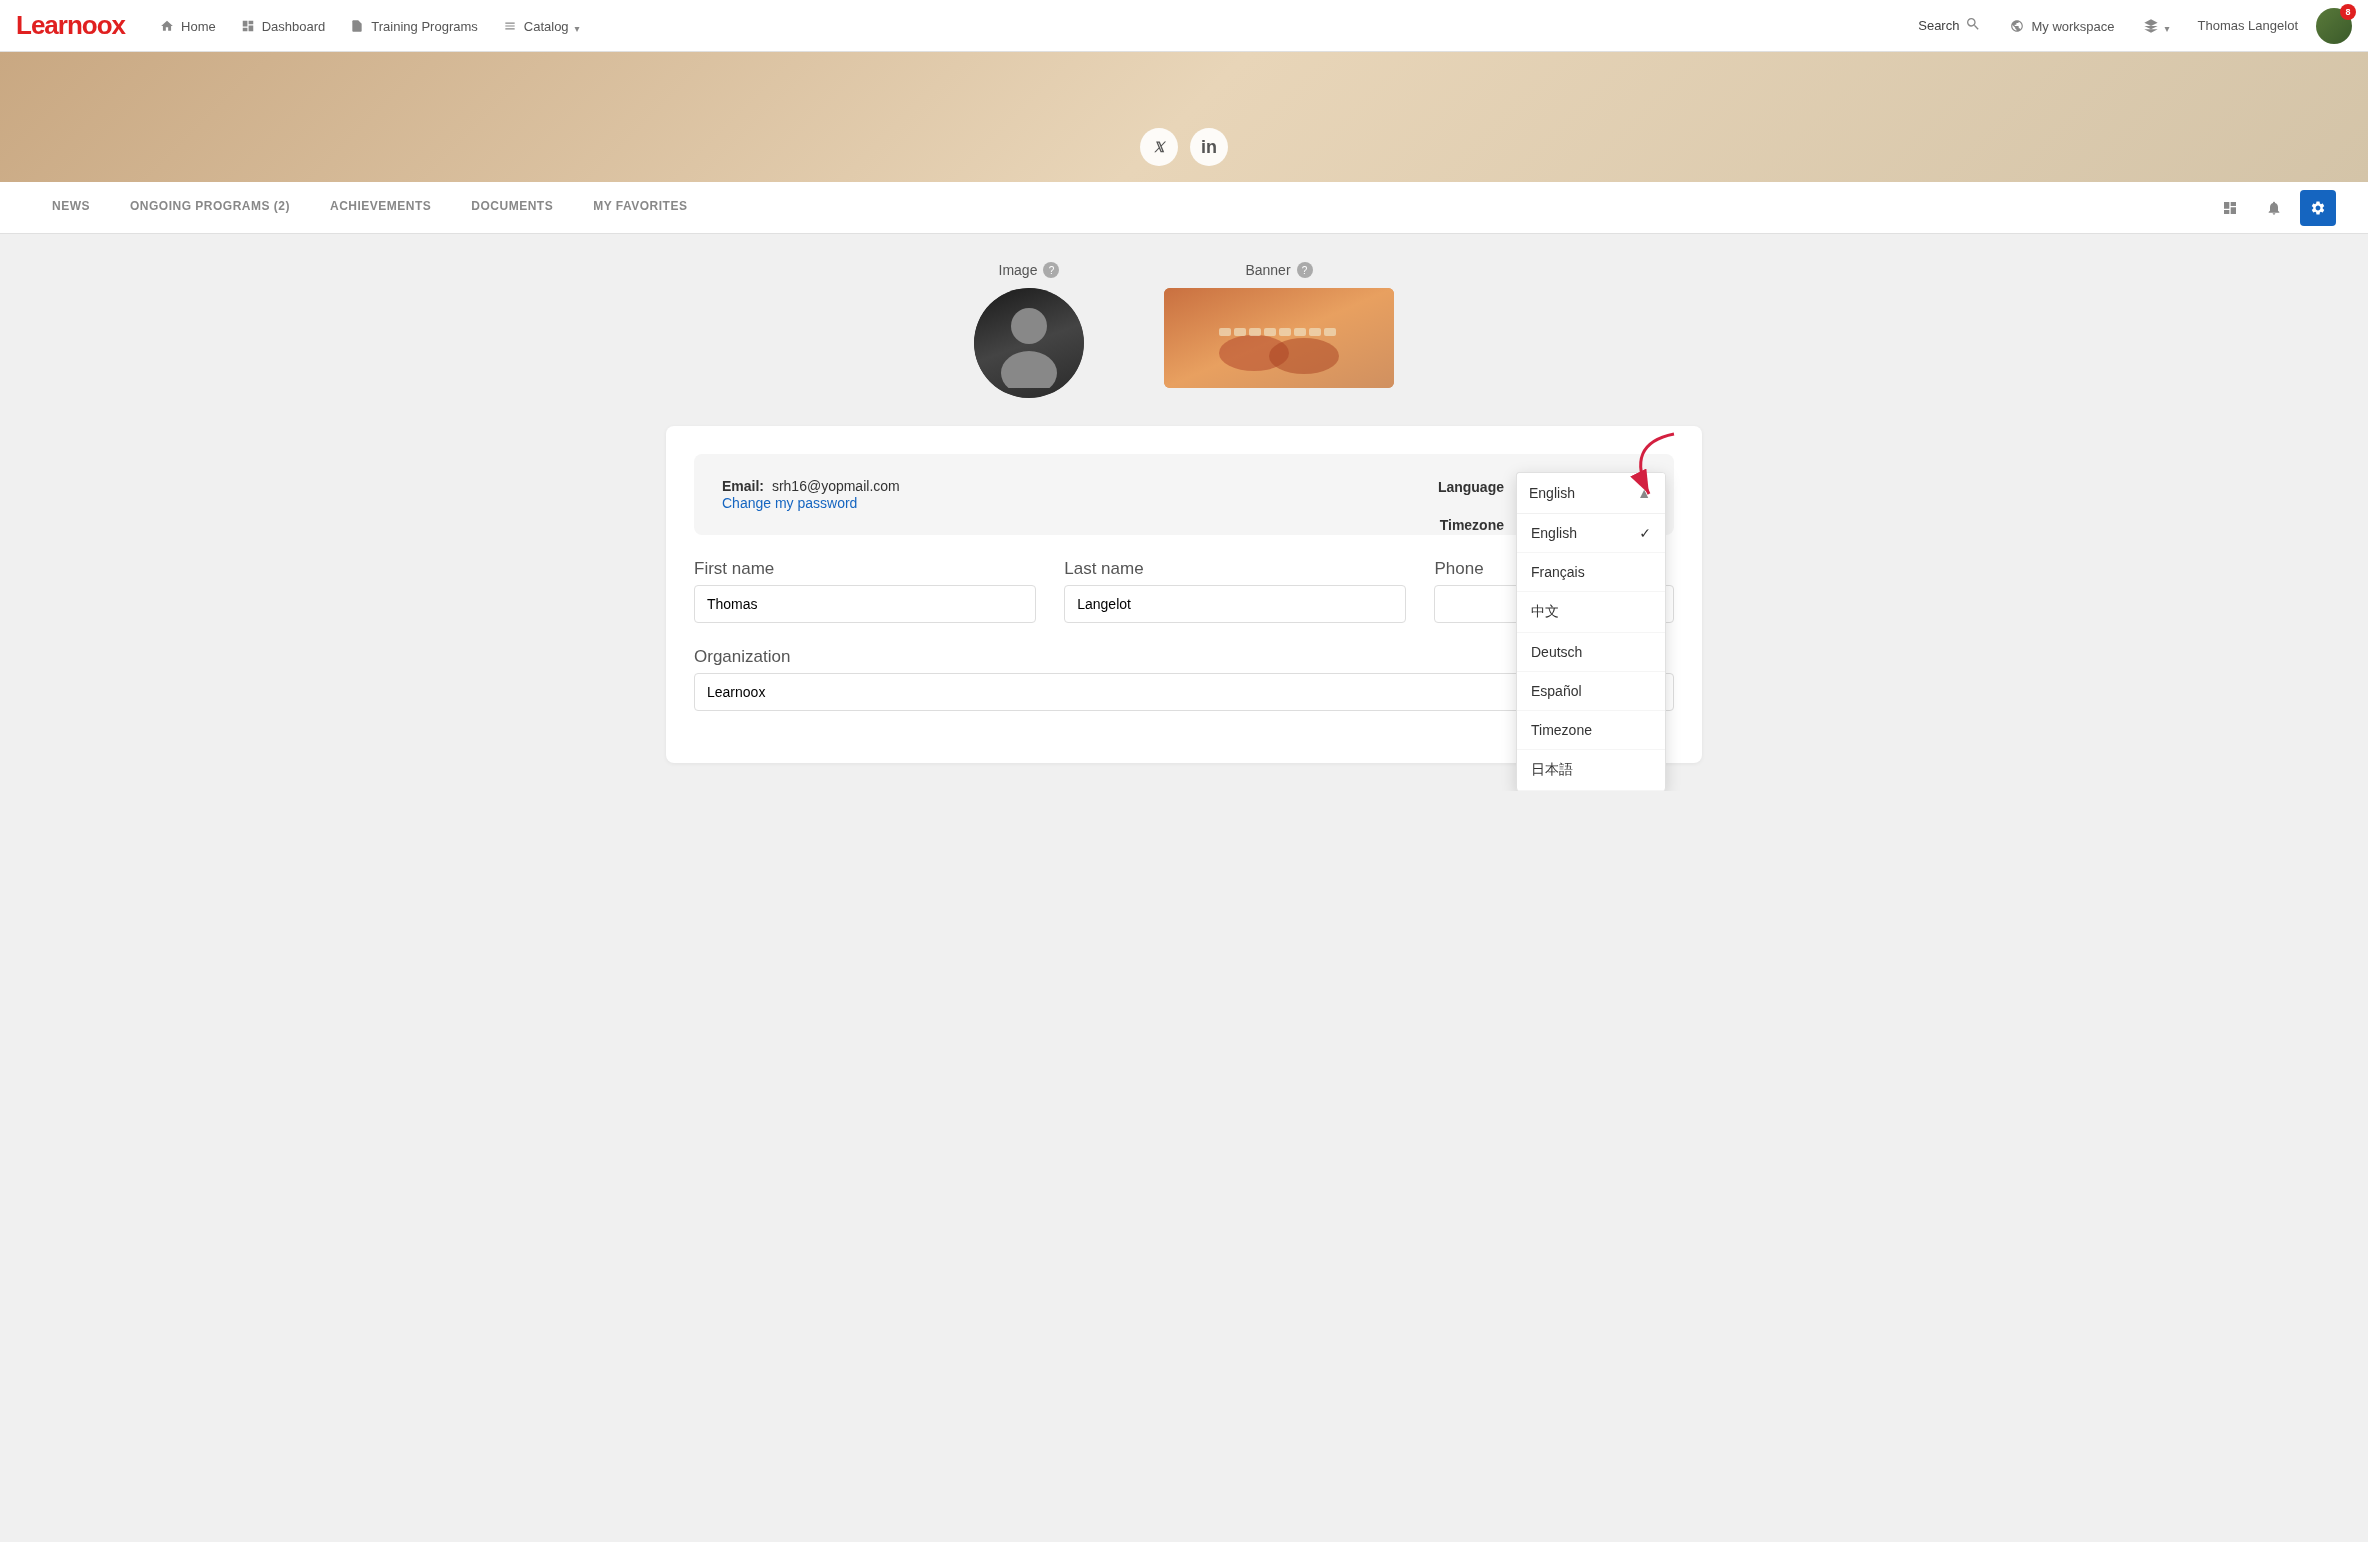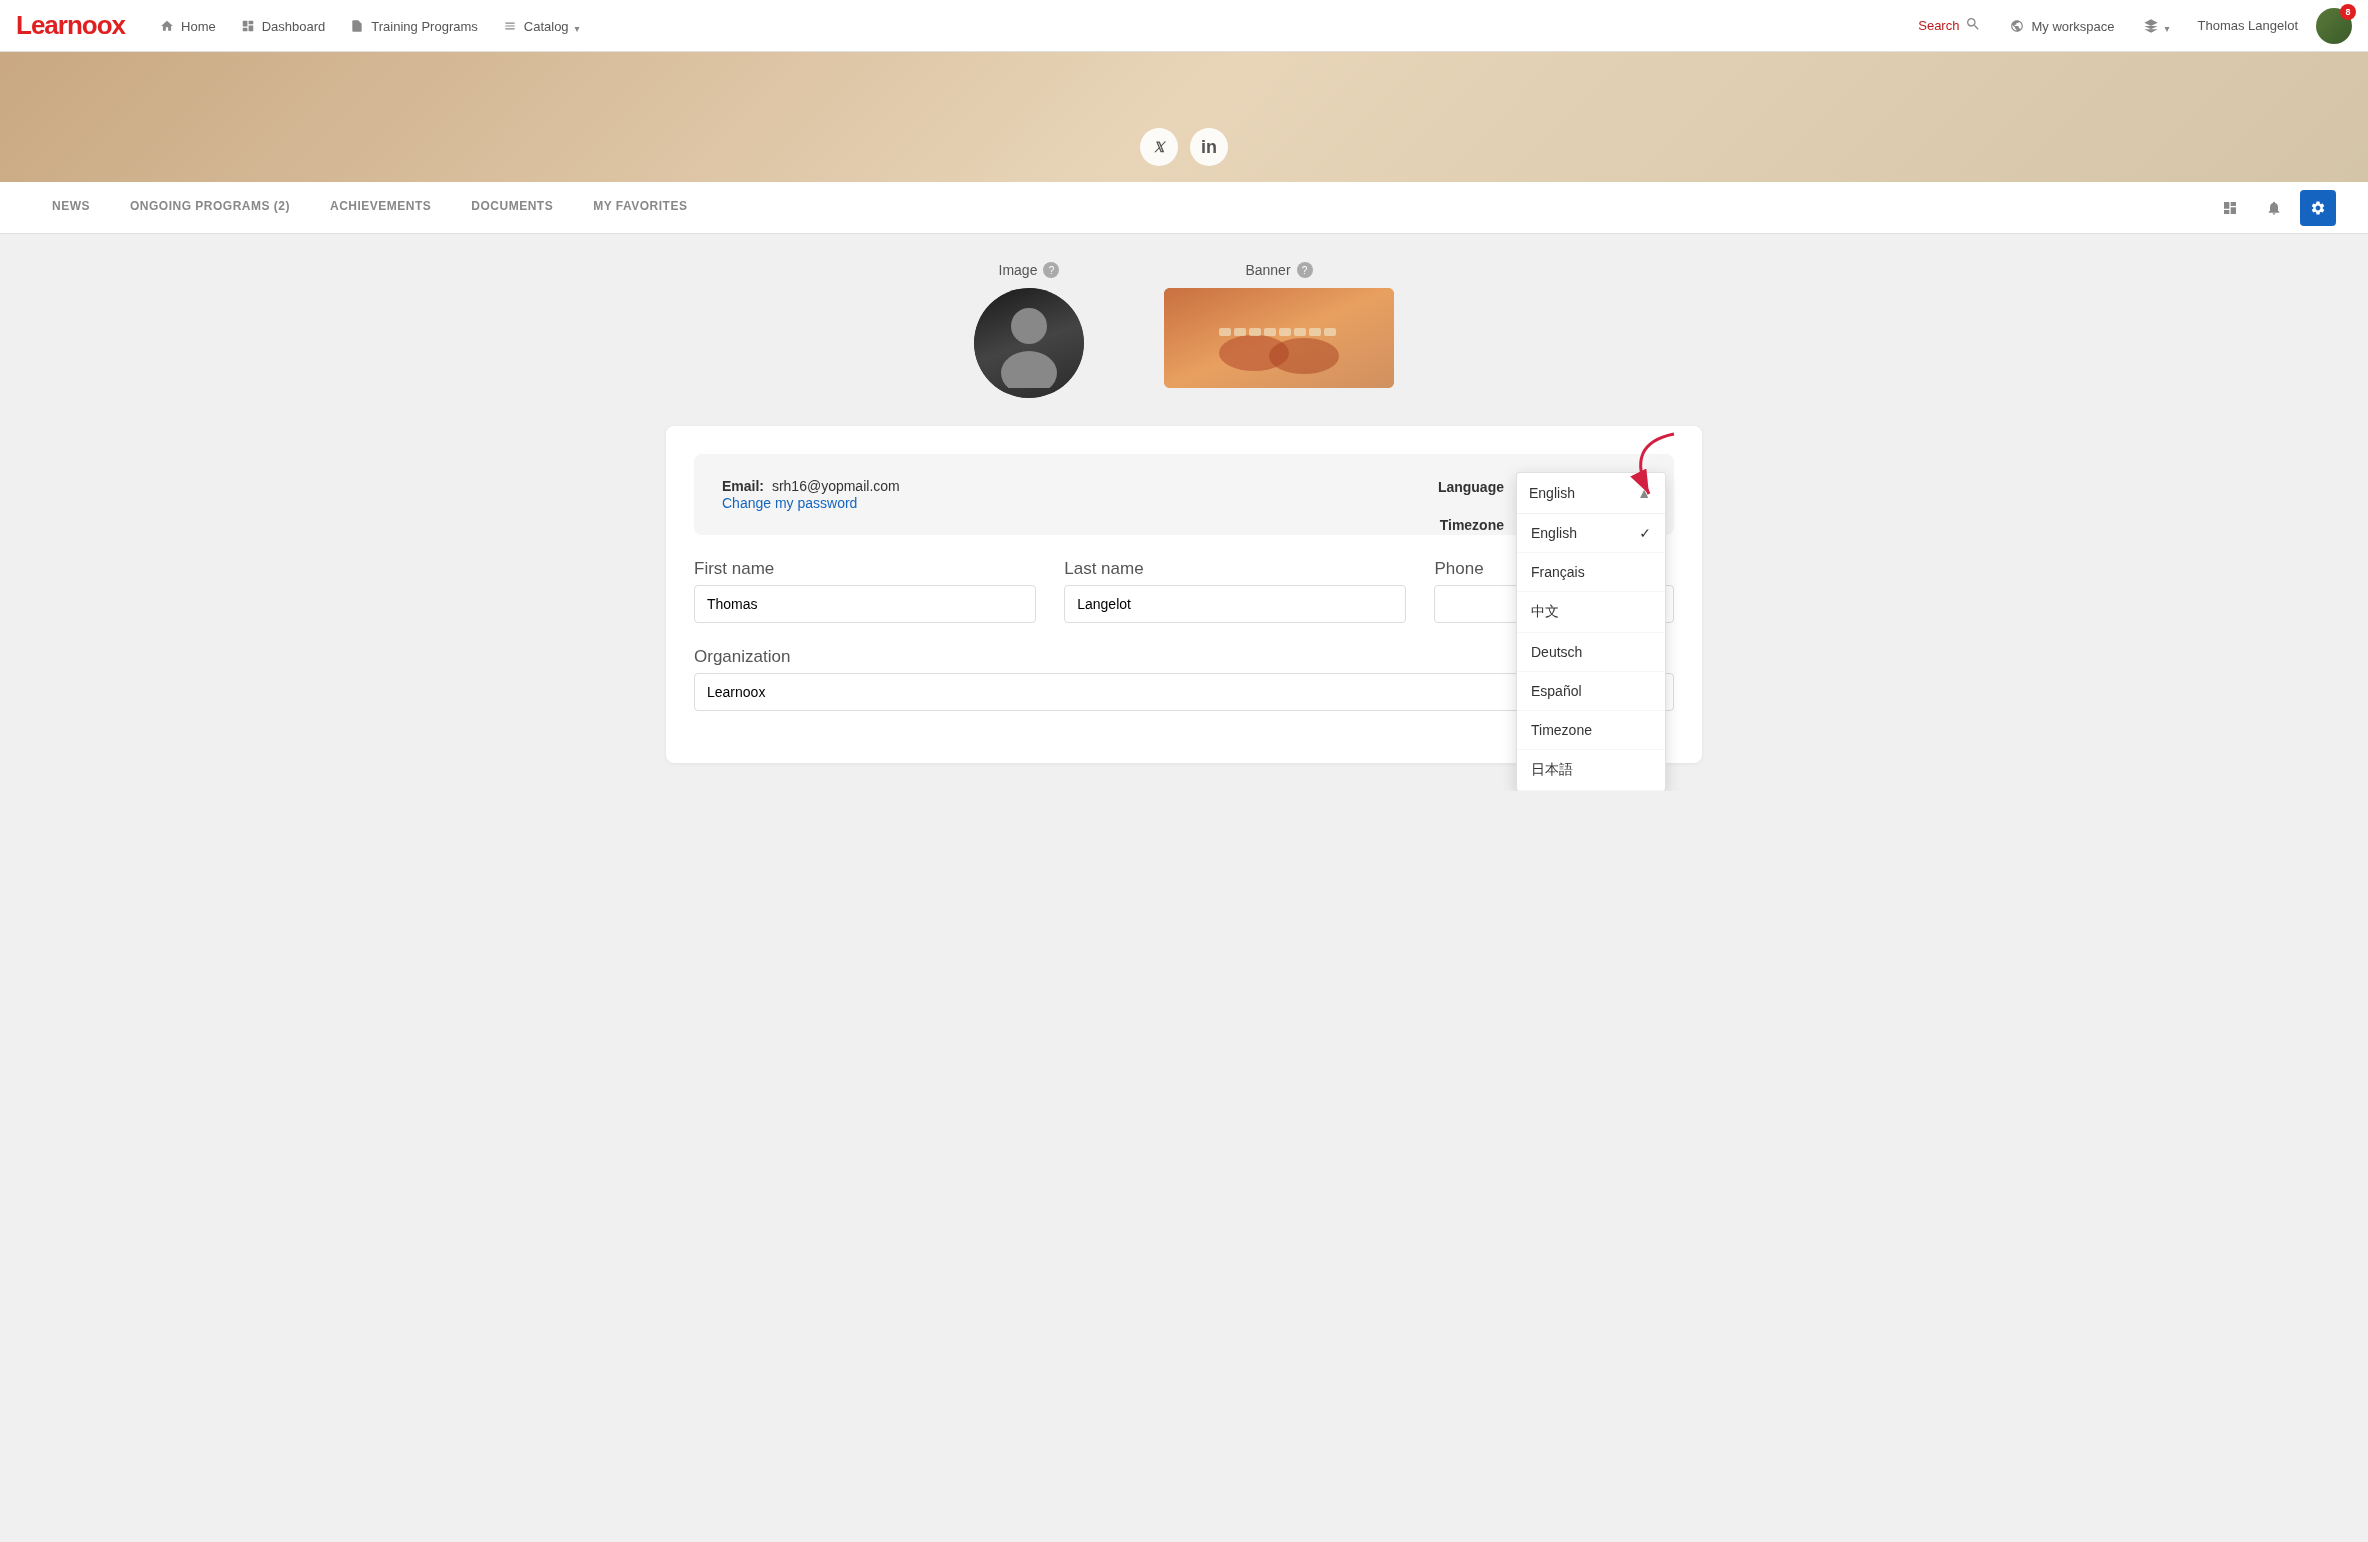--- a/index.html
+++ b/index.html
@@ -40,21 +40,21 @@
       font-size: 13px;
       white-space: nowrap;
     }
     .nav-icon { width: 16px; height: 16px; display: inline-flex; align-items: center; justify-content: center; color: #888; }
     .nav-right {
       display: flex;
       align-items: center;
       gap: 8px;
     }
     .nav-search-btn {
-      display: flex; align-items: center; gap: 6px; padding: 6px 10px; cursor: pointer; color: #b91c1c; font-size: 13px;
+      display: flex; align-items: center; gap: 6px; padding: 6px 10px; cursor: pointer; color: #404040; font-size: 13px;
     }
     .nav-avatar {
       width: 36px; height: 36px; border-radius: 50%; background: #666; position: relative; overflow: hidden; cursor: pointer;
     }
     .nav-avatar-img {
       width: 100%; height: 100%; background: linear-gradient(135deg, #555, #888);
     }
     .badge {
       position: absolute; top: -4px; right: -4px; background: #e02020; color: #fff; border-radius: 50%; width: 16px; height: 16px; font-size: 9px; display: flex; align-items: center; justify-content: center; font-weight: bold;
     }

